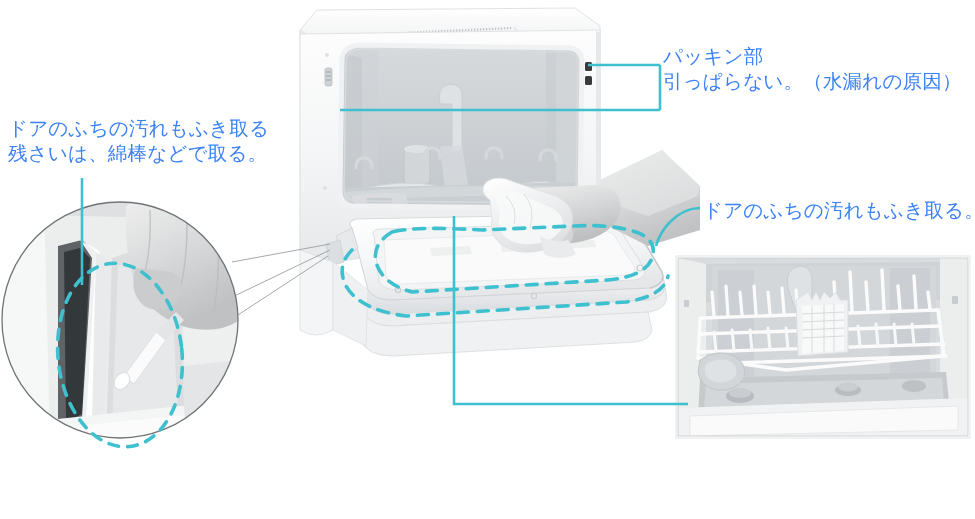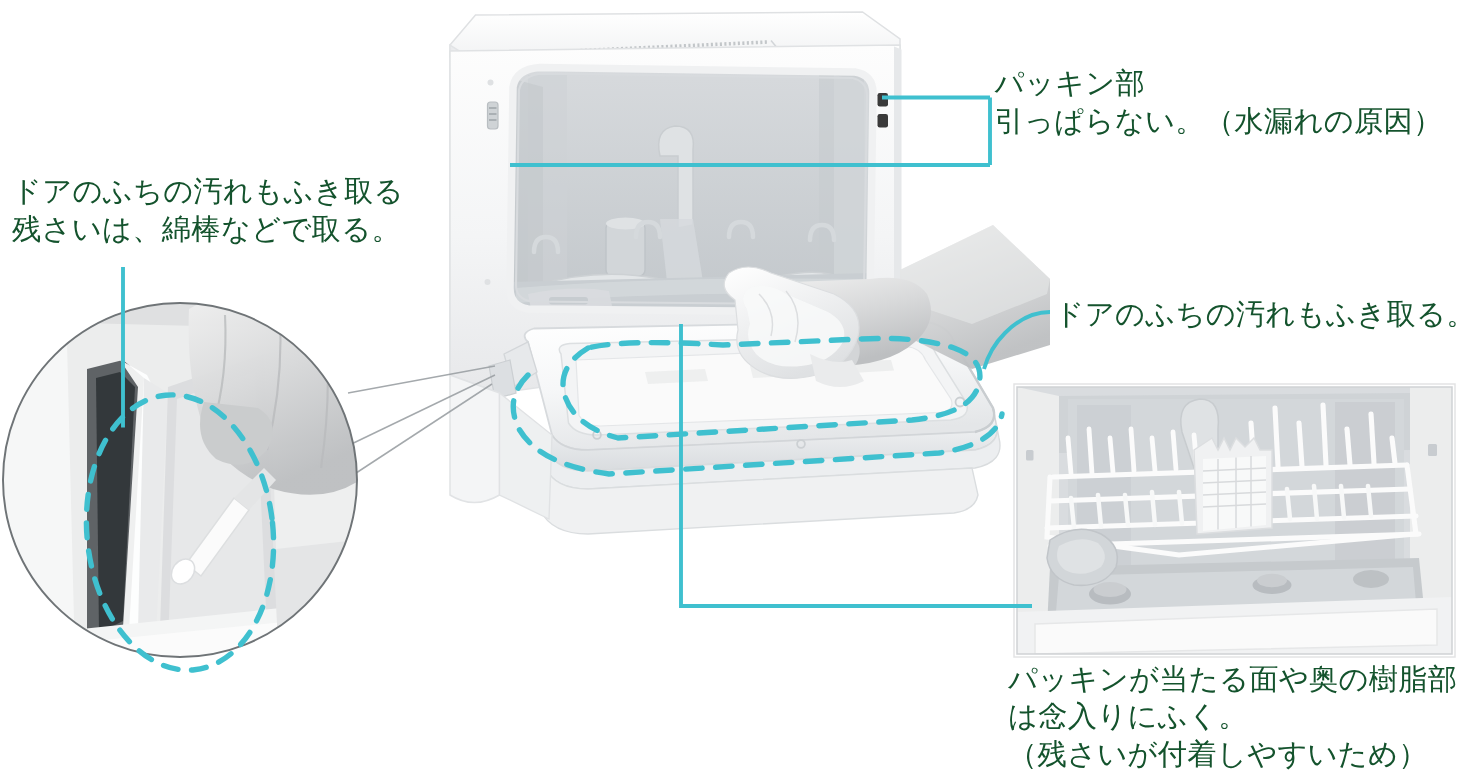--- a/index.html
+++ b/index.html
@@ -18,21 +18,21 @@
     overflow: hidden;
   }
   .svg-layer {
     position: absolute;
     left: 0; top: 0;
     width: 975px;
     height: 519px;
   }
   .callout-text {
     position: absolute;
-    color: #14532d;
+    color: #3b82f6;
     font-size: 19.5px;
     line-height: 25px;
     letter-spacing: 0.2px;
     white-space: pre;
     font-family: "Liberation Sans", "DejaVu Sans", sans-serif;
   }
   #txt-packing   { left: 663px; top: 44px;  }
   #txt-gap       { left: 8px;   top: 116px; }
   #txt-edge      { left: 703px; top: 198px; }
   #txt-surface   { left: 672px; top: 441px; }
@@ -417,17 +417,14 @@
   </svg>
 
   <div class="callout-text" id="txt-packing">パッキン部
 引っぱらない。（水漏れの原因）</div>
 
   <div class="callout-text" id="txt-gap">ドアのふちの汚れもふき取る
 残さいは、綿棒などで取る。</div>
 
   <div class="callout-text" id="txt-edge">ドアのふちの汚れもふき取る。</div>
 
-  <div class="callout-text" id="txt-surface">パッキンが当たる面や奥の樹脂部
-は念入りにふく。
-（残さいが付着しやすいため）</div>
 
 </div>
 
 </body></html>

